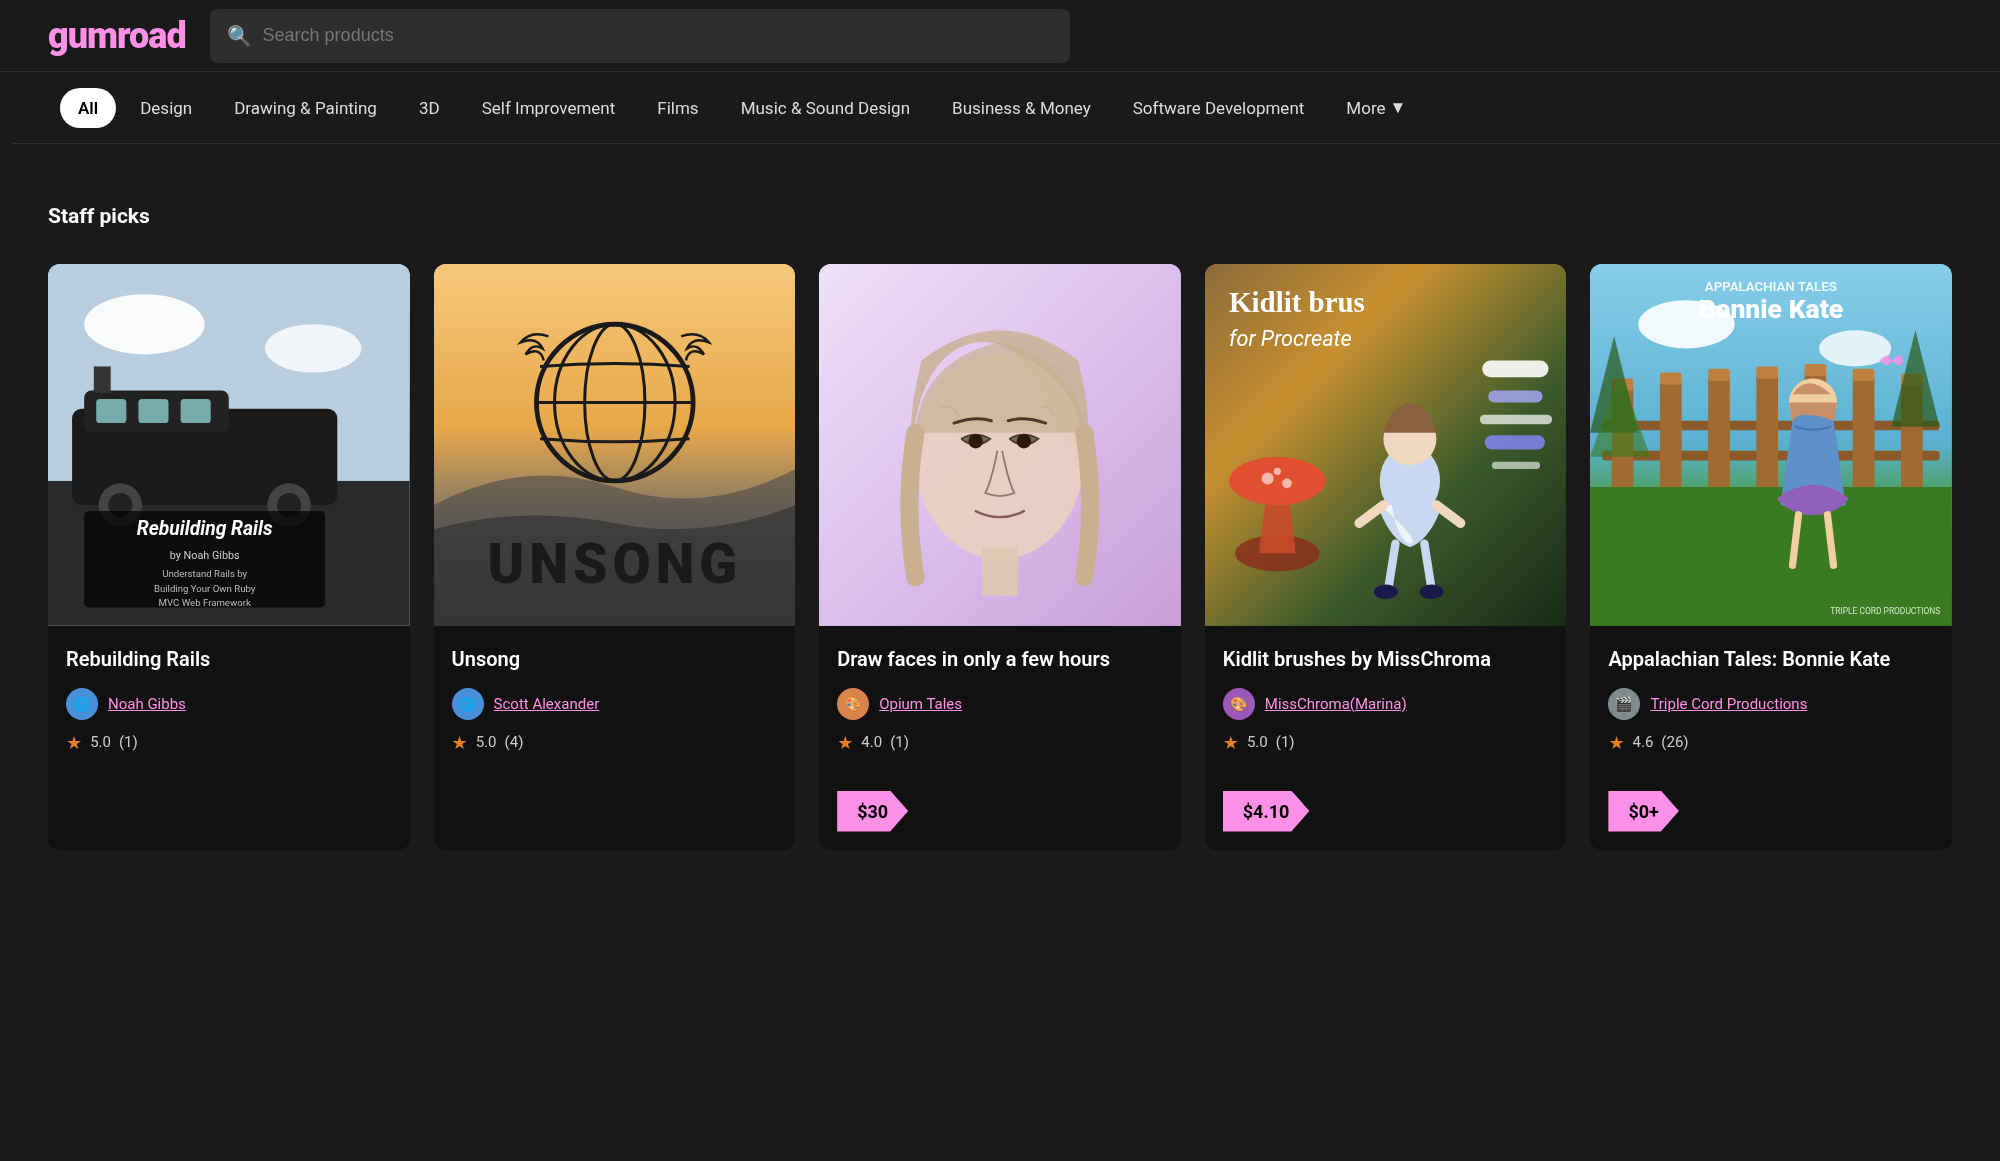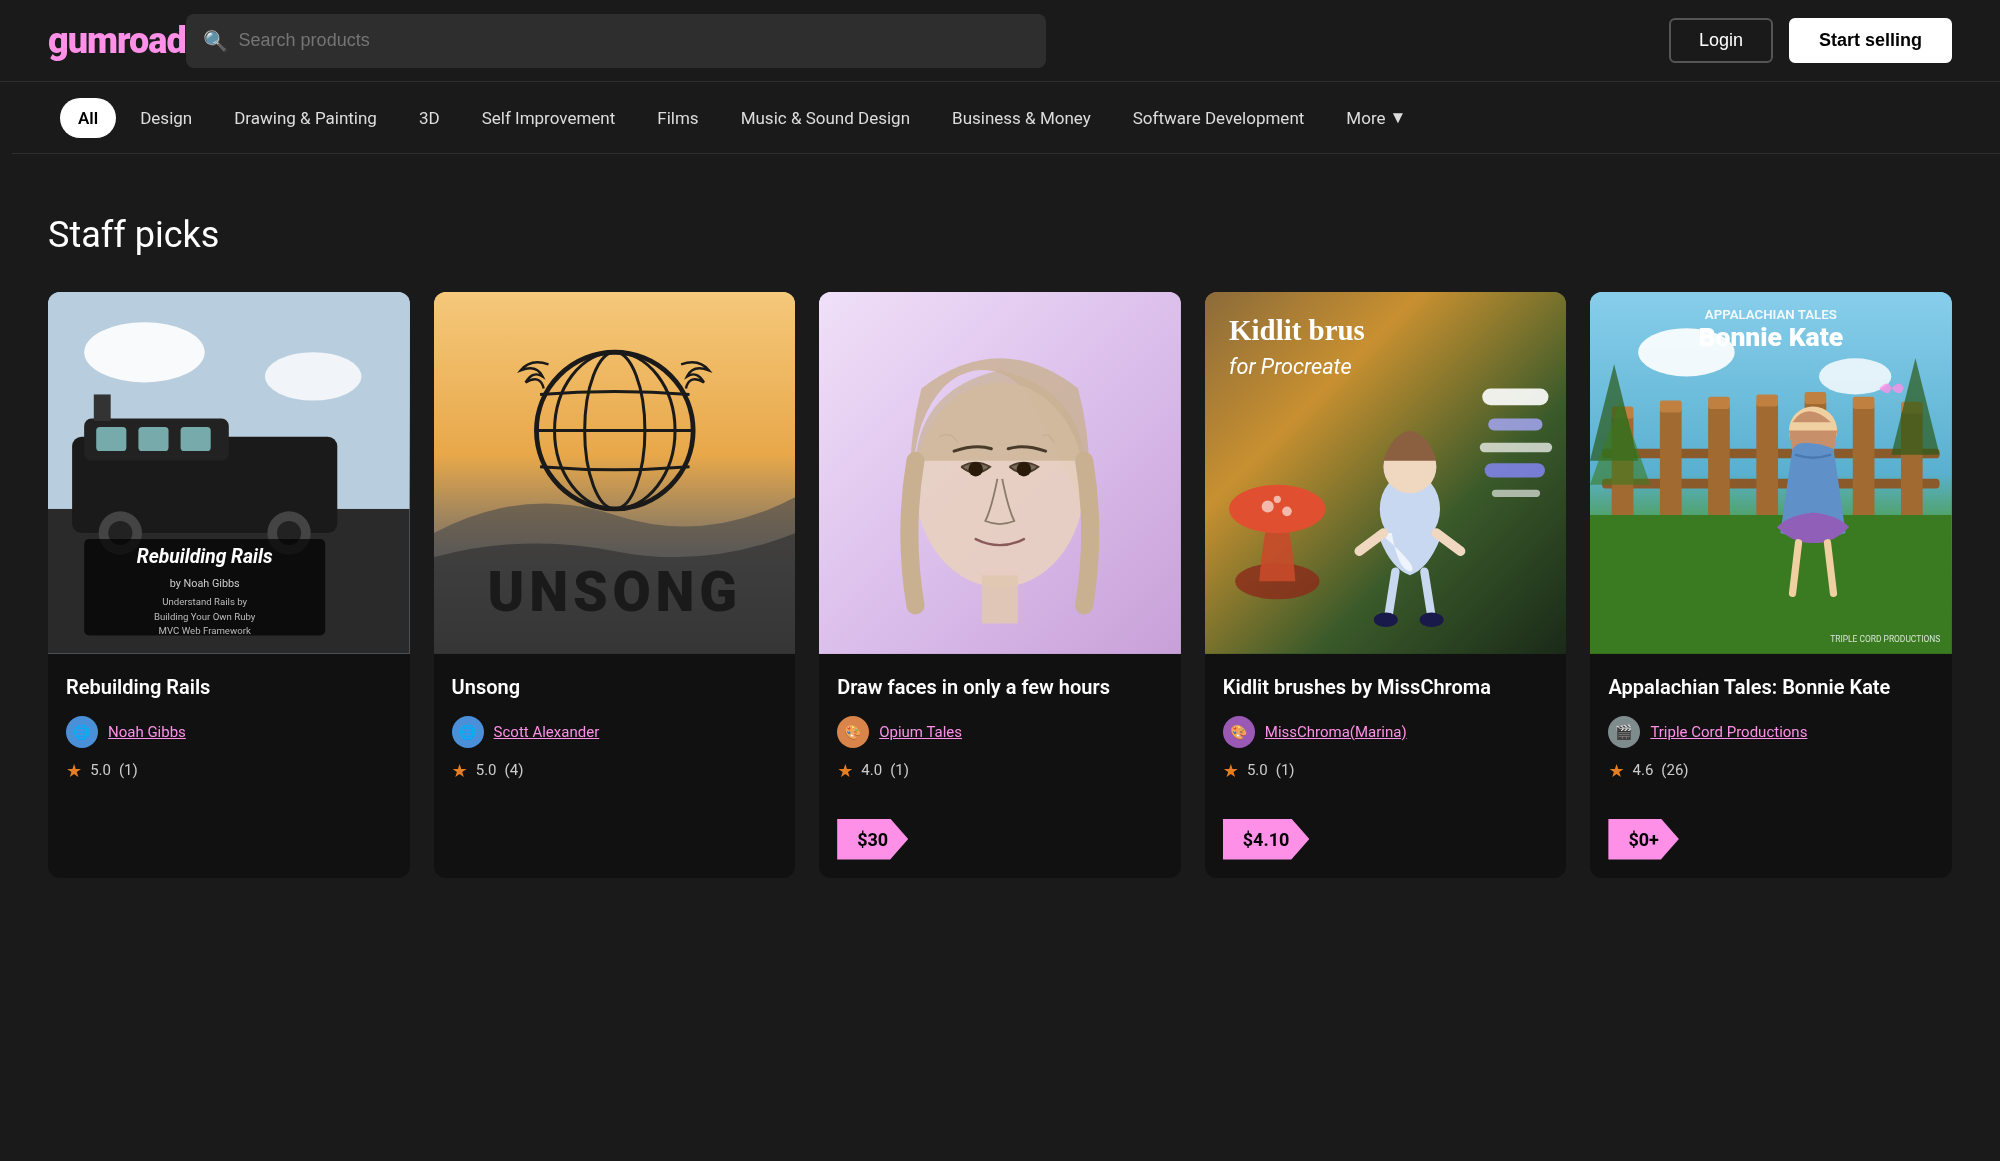--- a/index.html
+++ b/index.html
@@ -11,21 +11,22 @@
       min-height: 1161px;
       width: 2000px;
     }
 
     
     .header {
       background-color: #1a1a1a;
       display: flex;
       align-items: center;
       padding: 0 48px;
-      height: 82px;
+      height: 72px;
+      gap: 24px;
       border-bottom: 1px solid #2e2e2e;
     }
 
     .logo {
       font-size: 36px;
       font-weight: 900;
       color: #ffffff;
       letter-spacing: -1px;
       white-space: nowrap;
       flex-shrink: 0;
@@ -127,22 +128,22 @@
       color: #dddddd;
       text-align: center;
     }
 
     
     .main {
       padding: 60px 48px;
     }
 
     .section-title {
-      font-size: 36px;
-      font-weight: 400;
+      font-size: 21px;
+      font-weight: 700;
       margin-bottom: 36px;
       color: #ffffff;
     }
 
     
     .product-grid {
       display: grid;
       grid-template-columns: repeat(5, 1fr);
       gap: 24px;
     }
@@ -296,24 +297,20 @@
 <header class="header">
   <div class="logo">
     <span>gumroad</span>
   </div>
 
   <div class="search-bar">
     <span class="search-icon">🔍</span>
     <input class="search-input" type="text" placeholder="Search products" style="">
   </div>
 
-  <div class="header-actions">
-    <button class="btn-login">Login</button>
-    <button class="btn-start-selling">Start selling</button>
-  </div>
 </header>
 
 <nav class="nav">
   <div class="nav-item active">All</div>
   <div class="nav-item">Design</div>
   <div class="nav-item">Drawing &amp; Painting</div>
   <div class="nav-item">3D</div>
   <div class="nav-item">Self Improvement</div>
   <div class="nav-item">Films</div>
   <div class="nav-item">Music &amp; Sound Design</div>

